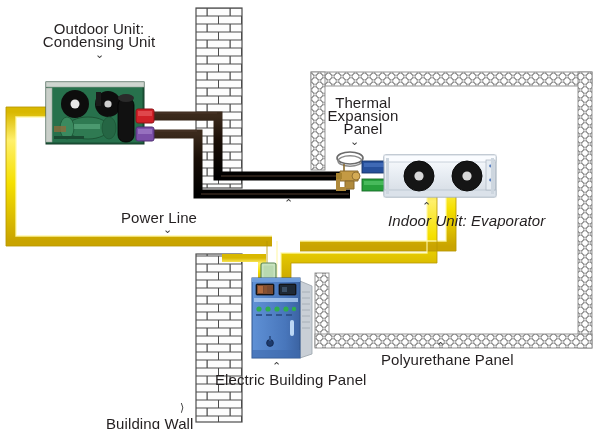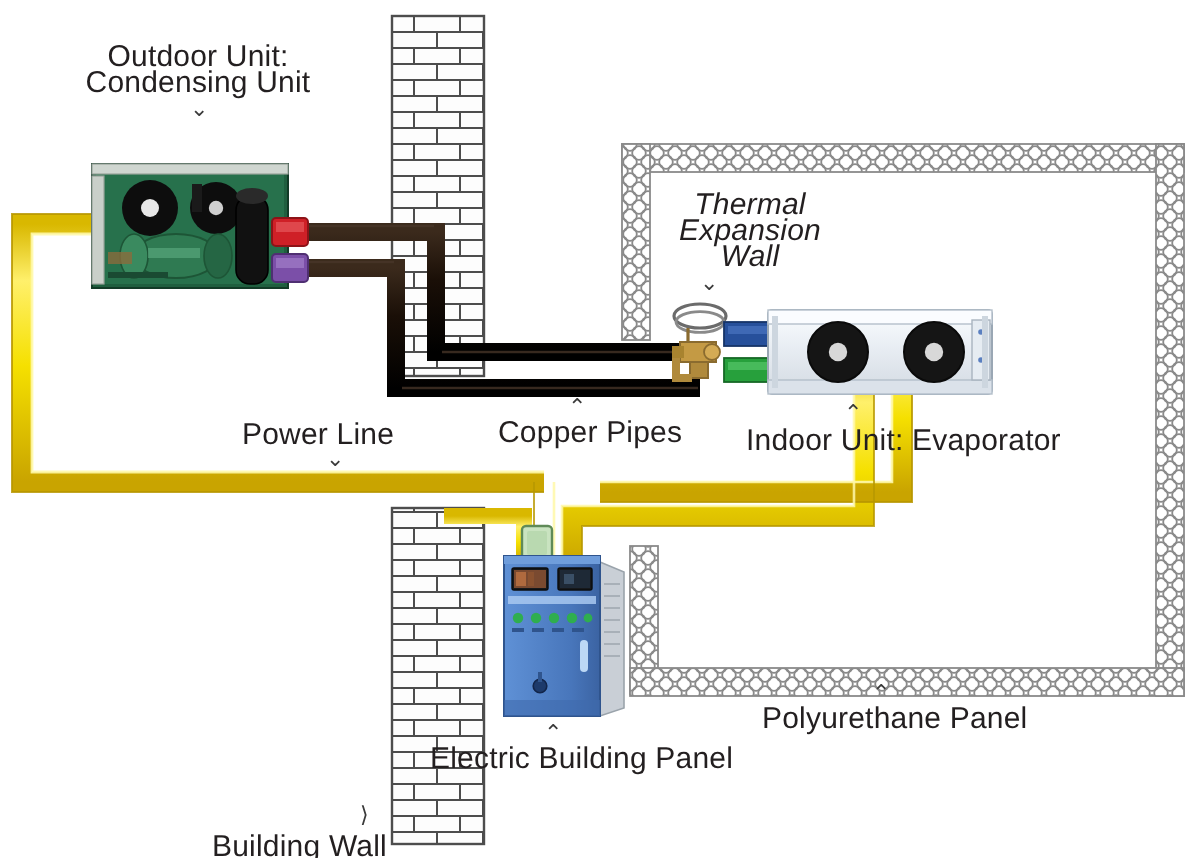--- a/index.html
+++ b/index.html
@@ -269,35 +269,34 @@
       <rect x="252" y="350" width="48" height="8" fill="#3f6bae" opacity="0.6"></rect>
     </g>
   </svg>
 
   <div class="lbl center" style="left:40px; top:22px; width:118px;">
     <div>Outdoor Unit:</div>
     <div>Condensing Unit</div>
   </div>
   <div class="caret" style="left:95px; top:49px;">⌄</div>
 
-  <div class="lbl center" style="left:339px; top:96px; width:72px;font-style:italic;">
+  <div class="lbl center" style="left:327px; top:96px; width:72px;">
     <div>Thermal</div>
     <div>Expansion</div>
-    <div>Wall</div>
+    <div>Panel</div>
   </div>
   <div class="caret" style="left:350px; top:136px;">⌄</div>
 
   <div class="caret" style="left:422px; top:201px;">⌃</div>
-  <div class="lbl center" style="left:373px; top:214px; width:148px;">Indoor Unit:  Evaporator</div>
+  <div class="lbl center" style="left:388px; top:214px; width:148px;font-style:italic;">Indoor Unit:  Evaporator</div>
 
   <div class="lbl center" style="left:120px; top:211px; width:78px;">Power Line</div>
   <div class="caret" style="left:163px; top:224px;">⌄</div>
 
   <div class="caret" style="left:284px; top:198px;">⌃</div>
-  <div class="lbl center" style="left:249px; top:210px; width:86px;">Copper Pipes</div>
 
   <div class="caret" style="left:272px; top:361px;">⌃</div>
   <div class="lbl center" style="left:215px; top:373px; width:124px;">Electric Building Panel</div>
 
   <div class="caret" style="left:436px; top:341px;">⌃</div>
   <div class="lbl center" style="left:381px; top:353px; width:120px;text-align:right;">Polyurethane Panel</div>
 
   <div class="lbl" style="left:106px; top:417px;">Building Wall</div>
   <div class="caret" style="left:180px; top:402px;">⟩</div>
 

